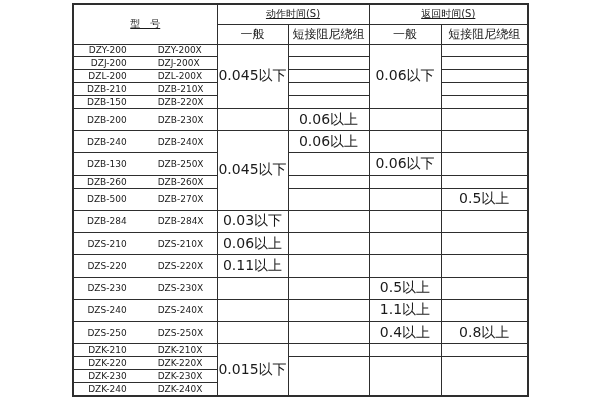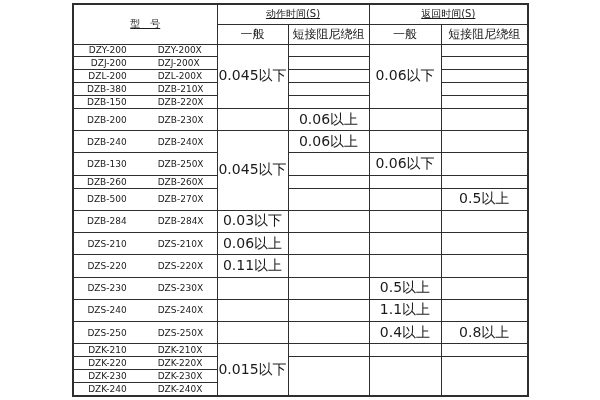--- a/index.html
+++ b/index.html
@@ -77,21 +77,21 @@
         <td class="mcell"><span class="m-a">DZJ-200</span><span class="m-b">DZJ-200X</span></td>
         <td class="vcell"></td>
         <td class="vcell"></td>
       </tr>
       <tr>
         <td class="mcell"><span class="m-a">DZL-200</span><span class="m-b">DZL-200X</span></td>
         <td class="vcell"></td>
         <td class="vcell"></td>
       </tr>
       <tr>
-        <td class="mcell"><span class="m-a">DZB-380</span><span class="m-b">DZB-210X</span></td>
+        <td class="mcell"><span class="m-a">DZB-210</span><span class="m-b">DZB-210X</span></td>
         <td class="vcell"></td>
         <td class="vcell"></td>
       </tr>
       <tr>
         <td class="mcell"><span class="m-a">DZB-150</span><span class="m-b">DZB-220X</span></td>
         <td class="vcell"></td>
         <td class="vcell"></td>
       </tr>
       <tr>
         <td class="mcell"><span class="m-a">DZB-200</span><span class="m-b">DZB-230X</span></td>

